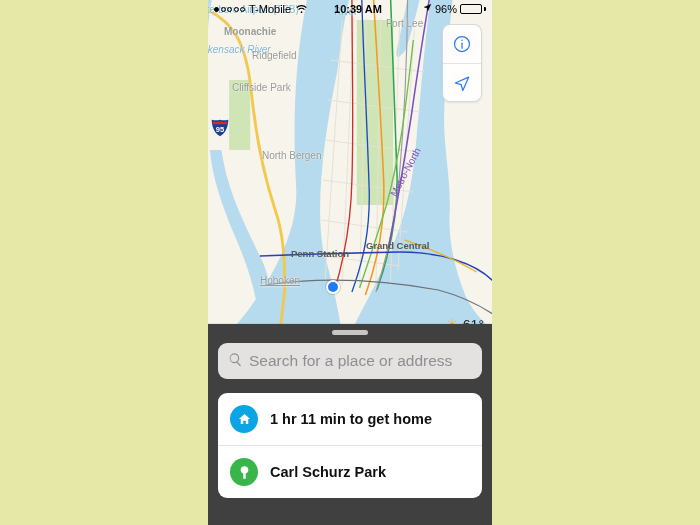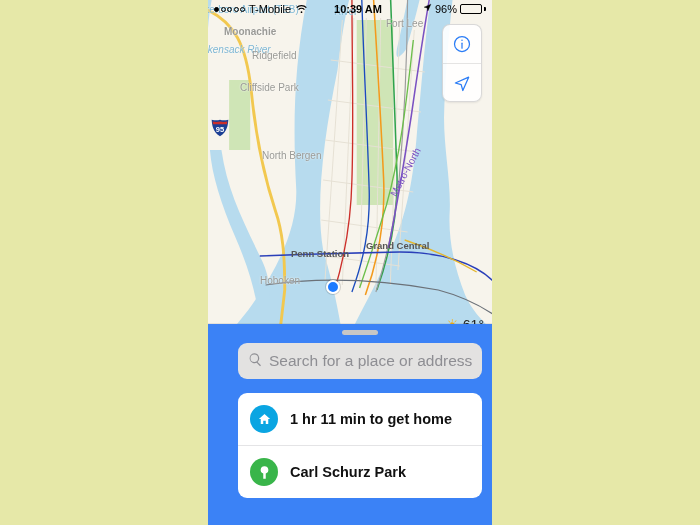--- a/index.html
+++ b/index.html
@@ -122,24 +122,23 @@
       z-index: 20;
     }
     .weather .sun { color:#f8b319; font-size:15px; }
 
     
     .sheet {
       position:absolute;
       left:0; right:0;
       top: 324px;
       bottom: 0;
-      background: #3b82f6;
+      background: #404040;
       z-index: 40;
       box-shadow: 0 -0.5px 0 rgba(0,0,0,0.15);
-      padding-left: 20px;
     }
     .grabber {
       width: 36px; height: 5px;
       border-radius: 3px;
       background: #c7c6c5;
       margin: 6px auto 8px;
     }
     .search {
       margin: 0 10px 14px;
       height: 36px;
@@ -256,25 +255,25 @@
     </svg>
 
     <span class="city-label" style="left:-12px; top:4px; color:#7eb7d4;">Teterboro
 Airport (TEB)</span>
     <span class="city-label" style="left:126px; top:6px; color:#7eb7d4;">River</span>
     <span class="city-label" style="left:16px; top:26px;font-weight:bold;">Moonachie</span>
     <span class="city-label" style="left:-18px; top:44px; color:#7eb7d4; font-style:italic;">Hackensack
 River</span>
     <span class="city-label" style="left:44px; top:50px;">Ridgefield</span>
     <span class="city-label" style="left:178px; top:18px;">Fort Lee</span>
-    <span class="city-label" style="left:32px; top:82px;">Cliffside Park</span>
+    <span class="city-label" style="left:24px; top:82px;">Cliffside Park</span>
     <span class="city-label" style="left:28px; top:150px;padding-left:26px;">North Bergen</span>
     <span class="station-label" style="left:62px; top:248px;padding-left:21px;">Penn Station</span>
     <span class="station-label" style="left:158px; top:240px;">Grand Central</span>
-    <span class="city-label" style="left:52px; top:275px;">Hoboken</span>
+    <span class="city-label" style="left:52px; top:275px;text-decoration:underline;">Hoboken</span>
     <span class="transit-label" style="left:185px; top:190px;">Metro-North</span>
 
     <span class="interstate-shield" style="left:2px; top:118px;">
       <svg viewBox="0 0 24 24">
           <path d="M12 2c3 1 6 1 10 0-0.5 6-1 14-10 20C3 16 2.5 8 2 2c4 1 7 1 10 0z" fill="#1c3f94"></path>
           <path d="M3.2 4.3c3.2.7 5.6.7 8.8 0 3.2.7 5.6.7 8.8 0-0.1 1.1-0.2 2.1-0.4 3.2H3.6c-0.2-1.1-0.3-2.1-0.4-3.2z" fill="#cc2f2a"></path>
           <text x="12" y="17" text-anchor="middle" font-size="9" font-weight="700" fill="#fff" font-family="Arial">95</text>
         </svg>
     </span>
 

